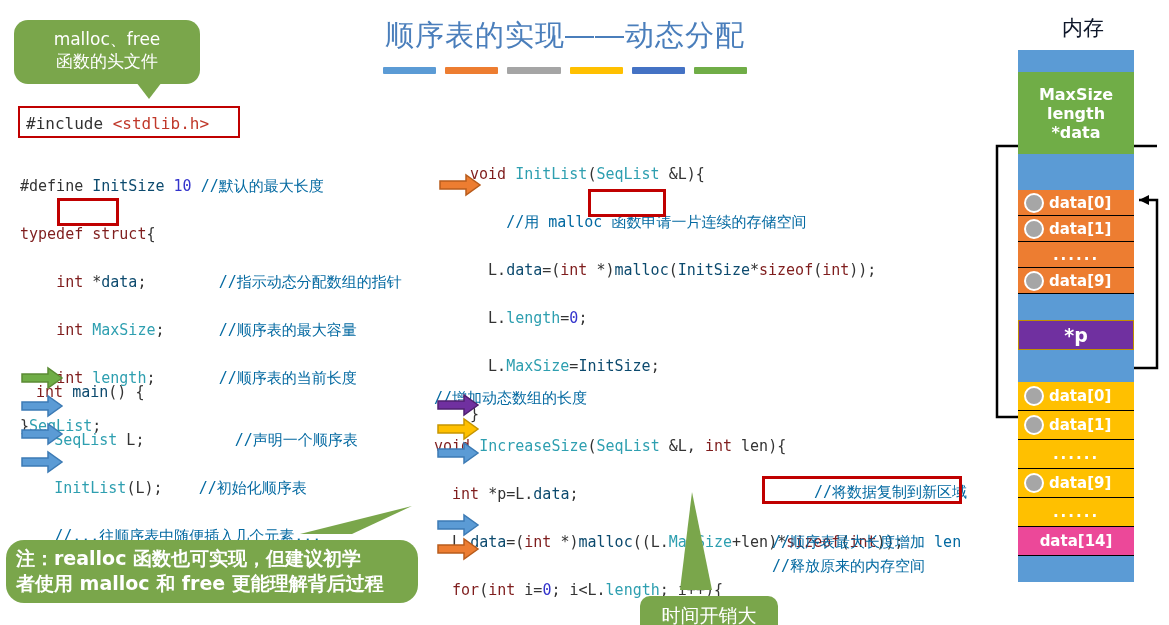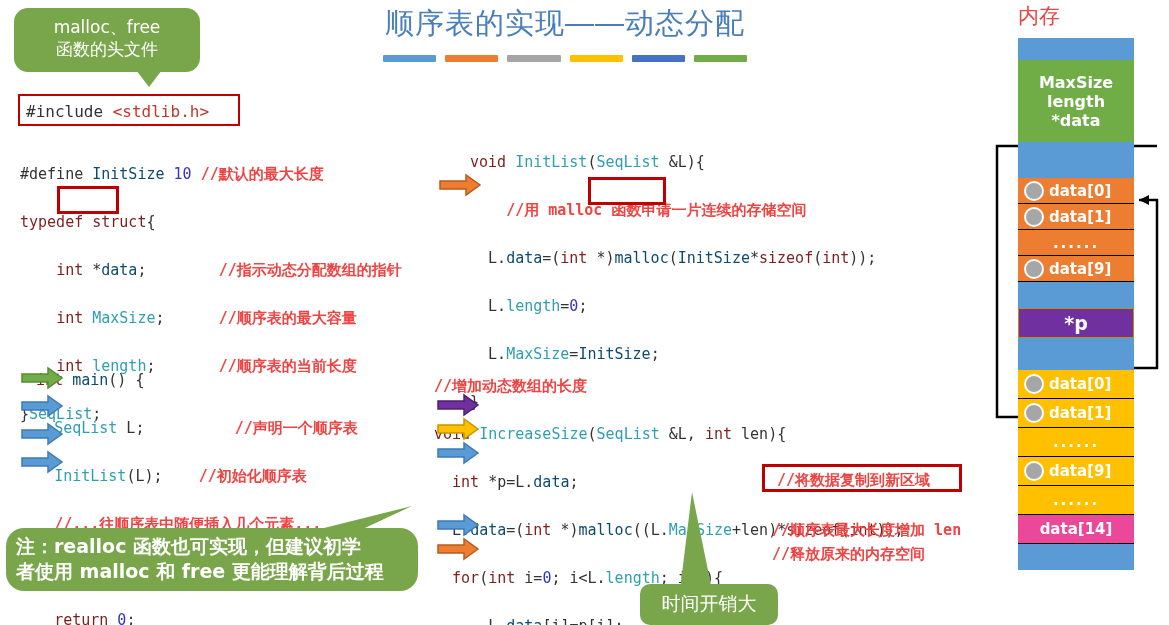--- a/index.html
+++ b/index.html
@@ -3,21 +3,21 @@
 <meta charset="utf-8">
 <style>
   html,body{margin:0;padding:0;}
   body{
     width:1169px;height:625px;
     background:#ffffff;
     font-family:"Liberation Sans", sans-serif;
     overflow:hidden;
     position:relative;
   }
-  .abs{position:absolute;}
+  .abs{position:absolute;margin-top:12px;}
 
   
   #title{
     left:340px;top:4px;width:450px;
     text-align:center;
     font-family:Liberation Sans, sans-serif;
     font-size:29px;
     color:#4a7ebb;
     letter-spacing:1px;
     white-space:nowrap;
@@ -88,36 +88,36 @@
   .code .ln{display:block;height:24px;}
   #code-struct{left:20px;top:138px;}
   #code-main{left:18px;top:344px;}
   #code-init{left:470px;top:126px;}
   #code-inc{left:434px;top:350px;}
 
   
   .kw{color:#7f1d1d;}
   .fn{color:#0c4a6e;}
   .num{color:#3333cc;}
-  .cm{color:#ef4444;font-weight:bold;}
+  .cm{color:#0369a1;}
   .ident{color:#0c4a6e;}
   .plain{color:#333333;}
   .red{color:#c0392b;}
   .teal{color:#2e9fb0;}
 
   
   .redbox{border:3px solid #c00000;box-sizing:border-box;background:transparent;}
   #redbox-int-data{left:57px;top:186px;width:62px;height:28px;}
   #redbox-intstar{left:588px;top:177px;width:78px;height:28px;}
   #redbox-copy{left:762px;top:464px;width:200px;height:28px;border-width:3px;}
 
   
   #mem-label{
-    left:1018px;top:2px;width:130px;
-    font-family:"DejaVu Serif", serif;font-size:21px;color:#ef4444;
+    left:1018px;top:2px;width:130px;text-align:center;
+    font-family:"DejaVu Serif", serif;font-size:21px;color:#0f172a;
   }
   #mem-col{
     left:1018px;top:38px;width:116px;
     border:0;
   }
   .mem-cell{
     width:116px;box-sizing:border-box;
     color:#ffffff;font-size:15px;font-weight:bold;
     font-family:"DejaVu Sans", sans-serif;
     display:flex;align-items:center;
@@ -192,21 +192,21 @@
 <span class="ln"><span class="plain">  </span><span class="kw">int</span><span class="plain"> *p=L.</span><span class="ident">data</span><span class="plain">;</span></span>
 <span class="ln"><span class="plain">  L.</span><span class="ident">data</span><span class="plain">=(</span><span class="kw">int</span><span class="plain"> *)</span><span class="ident">malloc</span><span class="plain">((L.</span><span class="teal">MaxSize</span><span class="plain">+len)*</span><span class="kw">sizeof</span><span class="plain">(</span><span class="kw">int</span><span class="plain">));</span></span>
 <span class="ln"><span class="plain">  </span><span class="kw">for</span><span class="plain">(</span><span class="kw">int</span><span class="plain"> i=</span><span class="num">0</span><span class="plain">; i&lt;L.</span><span class="teal">length</span><span class="plain">; i++){</span></span>
 <span class="ln"><span class="plain">      L.</span><span class="ident">data</span><span class="plain">[i]=p[i];</span></span>
 
 
 
 
 </div>
 
-<div class="abs code cm" style="left:777px;top:468px;">//将数据复制到新区域</div>
+<div class="abs code cm" style="left:814px;top:468px;">//将数据复制到新区域</div>
 <div class="abs redbox" id="redbox-copy"></div>
 <div class="abs code cm" style="left:772px;top:518px;">//顺序表最大长度增加 len</div>
 <div class="abs code cm" style="left:772px;top:542px;">//释放原来的内存空间</div>
 
 <svg class="ov" width="1169" height="625">
   <defs>
     <g id="ar"></g>
   </defs>
 
   <g>

